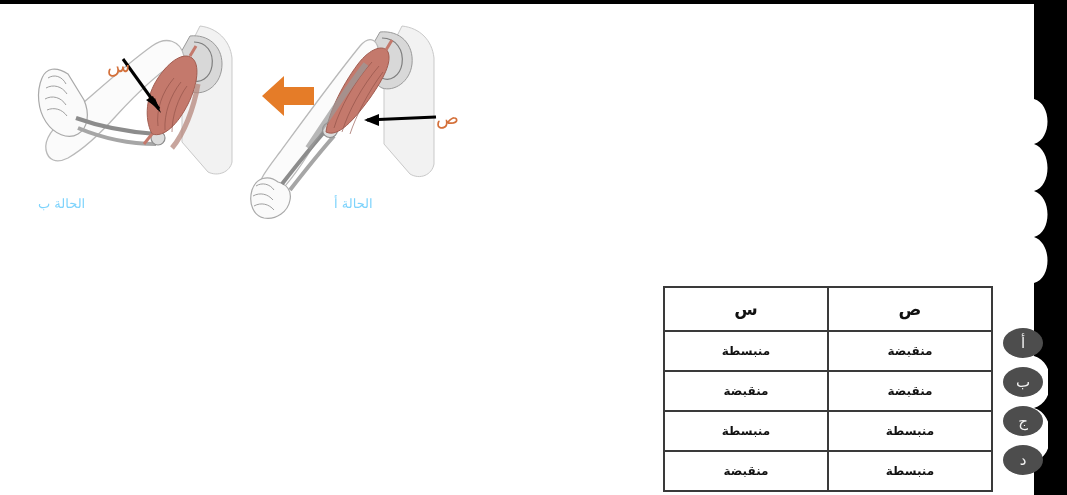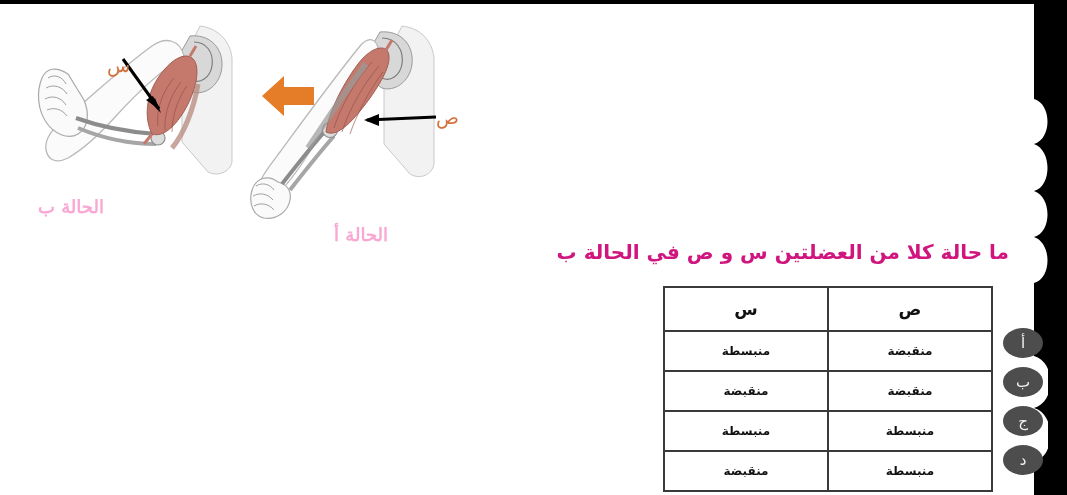--- a/index.html
+++ b/index.html
@@ -50,25 +50,24 @@
 
   .art-label {
     position: absolute;
     color: #D4703A;
     font-family: "DejaVu Serif", "Liberation Serif", serif;
     font-size: 19px;
     white-space: nowrap;
   }
   .art-caption {
     position: absolute;
-    color: #f9a8d4;
+    color: #7dd3fc;
     font-family: "DejaVu Serif", "Liberation Serif", serif;
-    font-size: 18px;
+    font-size: 13px;
     white-space: nowrap;
-    font-weight: bold;
   }
 
   
   #question {
     position: absolute;
     right: 58px;
     top: 240px;
     color: #D0157E;
     font-family: "DejaVu Sans", "Liberation Sans", sans-serif;
     font-weight: bold;
@@ -250,24 +249,23 @@
       <g>
         <line x1="424" y1="103" x2="355" y2="106" stroke="#000000" stroke-width="3"></line>
         <path d="M352,106 L367,100 L367,112 Z" fill="#000000"></path>
       </g>
     </svg>
 
     <div class="art-label" style="left:95px; top:40px;">س</div>
     <div class="art-label" style="left:424px; top:92px;">ص</div>
 
     <div class="art-caption" style="left:26px; top:182px;">الحالة ب</div>
-    <div class="art-caption" style="left:322px; top:182px;margin-top:28px;">الحالة أ</div>
+    <div class="art-caption" style="left:322px; top:182px;">الحالة أ</div>
   </div>
 
-  <div id="question">ما حالة كلا من العضلتين س و ص في الحالة ب</div>
 
   <table id="answer-table">
     <tbody>
       <tr class="header-row">
         <td>ص</td>
         <td>س</td>
       </tr>
       <tr>
         <td>منقبضة</td>
         <td>منبسطة</td>

